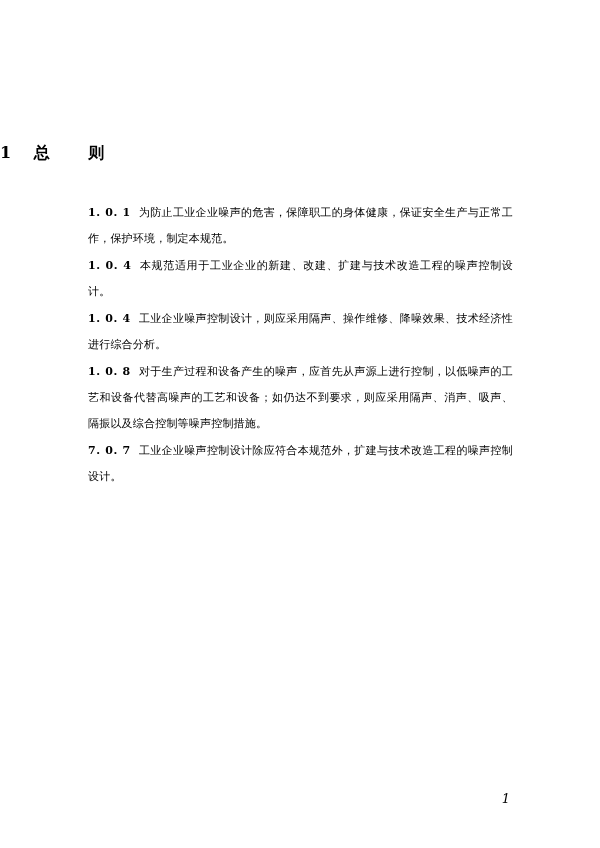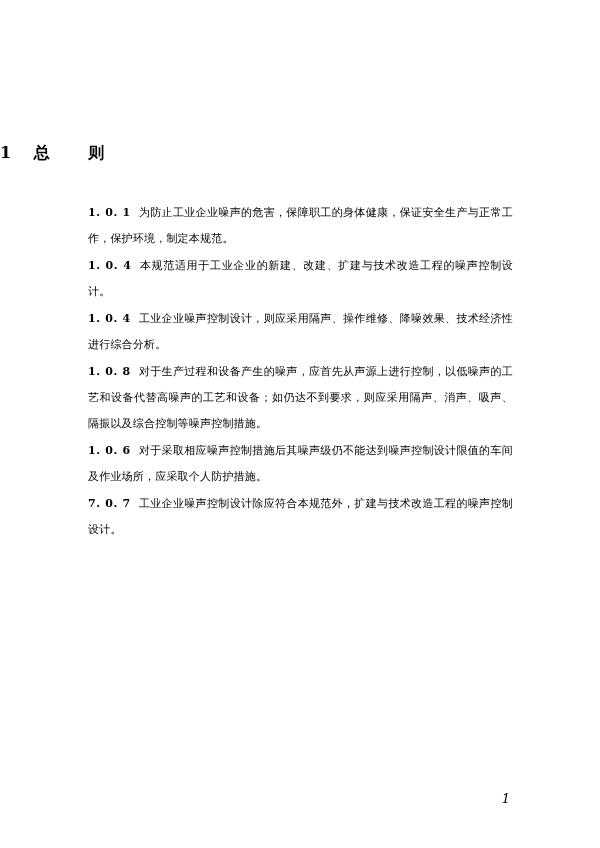--- a/index.html
+++ b/index.html
@@ -89,23 +89,20 @@
 
 
     <p class="clause">
       <span class="cnum">1. 0. 4</span><span class="ctext">工业企业噪声控制设计，则应采用隔声、操作维修、降噪效果、技术经济性进行综合分析。</span>
     </p>
 
     <p class="clause">
       <span class="cnum">1. 0. 8</span><span class="ctext">对于生产过程和设备产生的噪声，应首先从声源上进行控制，以低噪声的工艺和设备代替高噪声的工艺和设备；如仍达不到要求，则应采用隔声、消声、吸声、隔振以及综合控制等噪声控制措施。</span>
     </p>
 
-    <p class="clause">
-      <span class="cnum">1. 0. 6</span><span class="ctext">对于采取相应噪声控制措施后其噪声级仍不能达到噪声控制设计限值的车间及作业场所，应采取个人防护措施。</span>
-    </p>
 
     <p class="clause">
       <span class="cnum">7. 0. 7</span><span class="ctext">工业企业噪声控制设计除应符合本规范外，扩建与技术改造工程的噪声控制设计。</span>
     </p>
 
   </div>
 
   <div class="page-number">1</div>
 
 </div>

